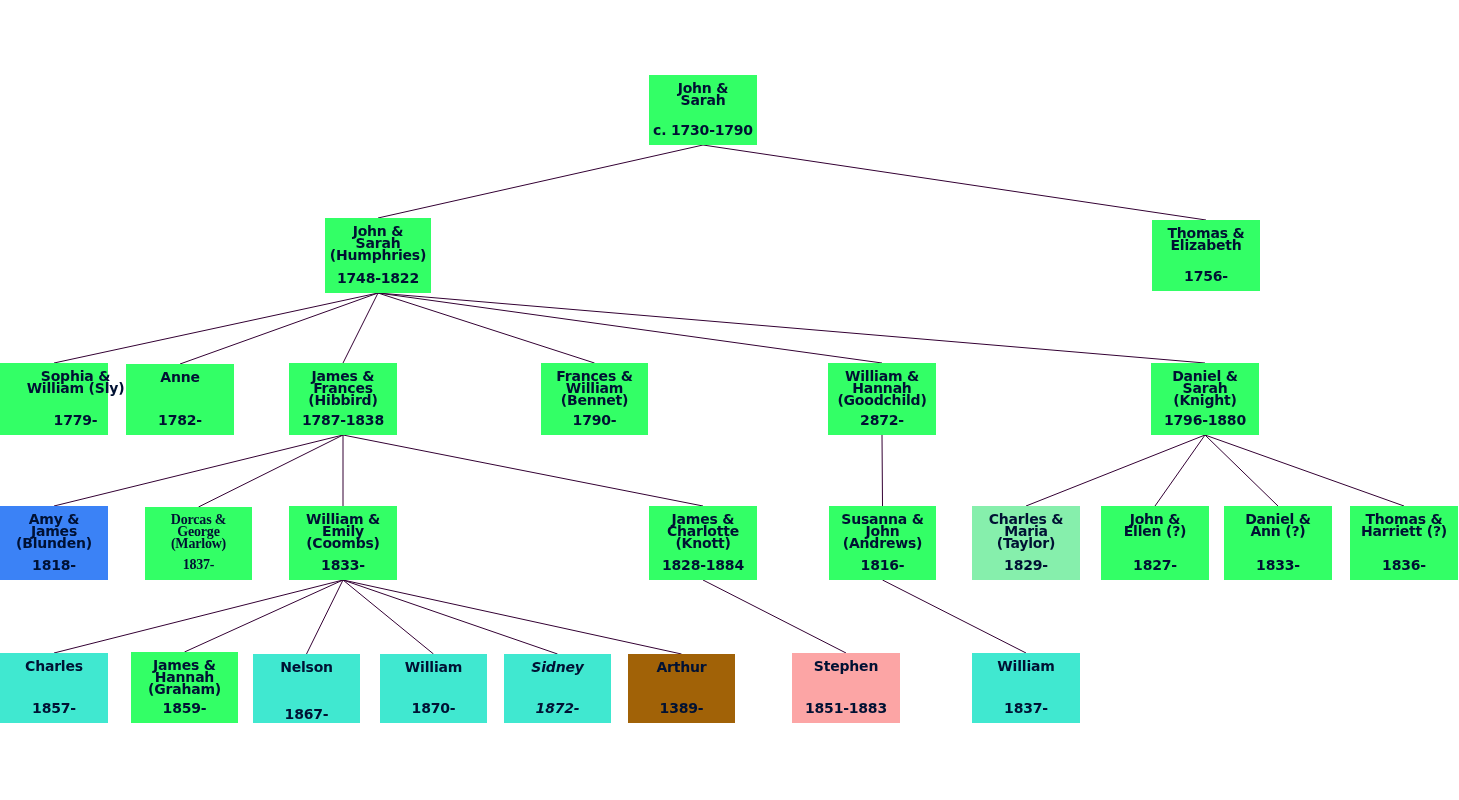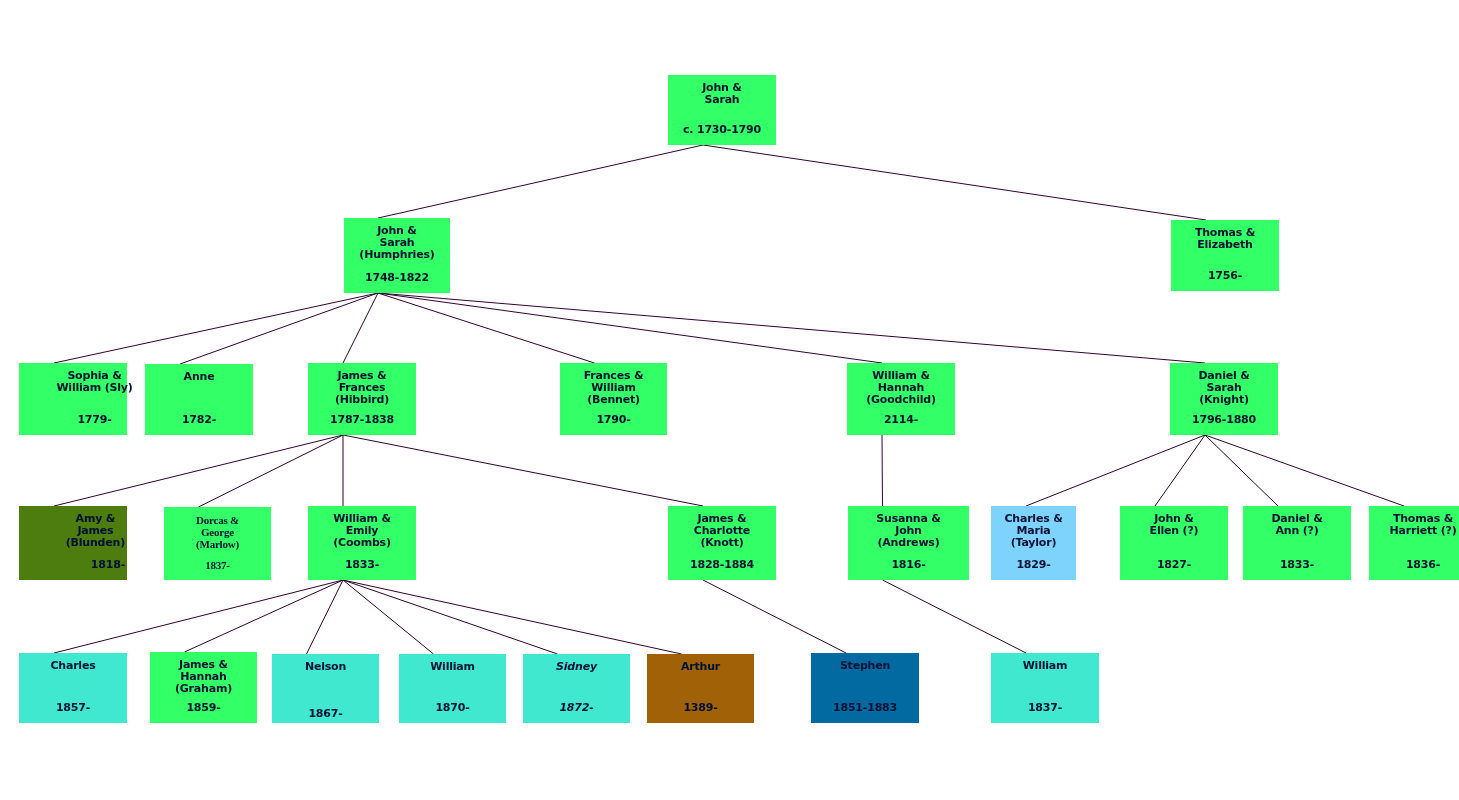--- a/index.html
+++ b/index.html
@@ -33,26 +33,25 @@
   .node {
     position: absolute;
     box-sizing: border-box;
     display: flex;
     flex-direction: column;
     justify-content: space-between;
     align-items: center;
     padding: 7px 2px 9px 2px;
     text-align: center;
     font-weight: bold;
-    font-size: 11px;
+    font-size: 14px;
     line-height: 12px;
     letter-spacing: -0.2px;
     color: #001133;
     cursor: pointer;
-    margin-left: 19px;
   }
   .node .node-name div {
     white-space: nowrap;
   }
   .node .node-dates {
     white-space: nowrap;
   }
 </style>
 </head>
 <body>
@@ -136,31 +135,31 @@
           <div>(Bennet)</div>
         </div>
         <div class="node-dates">1790-</div>
       </div>
       <div class="node" style="left: 828px; top: 363px; width: 108px; height: 72px; background: rgb(51, 255, 102); color: rgb(0, 17, 51);">
         <div class="node-name">
           <div>William &amp;</div>
           <div>Hannah</div>
           <div>(Goodchild)</div>
         </div>
-        <div class="node-dates">2114-</div>
+        <div class="node-dates">2872-</div>
       </div>
       <div class="node" style="left: 1151px; top: 363px; width: 108px; height: 72px; background: rgb(51, 255, 102); color: rgb(0, 17, 51);">
         <div class="node-name">
           <div>Daniel &amp;</div>
           <div>Sarah</div>
           <div>(Knight)</div>
         </div>
         <div class="node-dates">1796-1880</div>
       </div>
-      <div class="node" style="left: 0px; top: 506px; width: 108px; height: 74px; background: #4d7c0f; color: rgb(0, 17, 51); align-items: flex-end;">
+      <div class="node" style="left: 0px; top: 506px; width: 108px; height: 74px; background: #3b82f6; color: rgb(0, 17, 51);">
         <div class="node-name">
           <div>Amy &amp;</div>
           <div>James</div>
           <div>(Blunden)</div>
         </div>
         <div class="node-dates">1818-</div>
       </div>
       <div class="node" style="left: 145px; top: 507px; width: 107px; height: 73px; background: rgb(51, 255, 102); color: rgb(0, 17, 51); font-family: Liberation Serif, serif;">
         <div class="node-name">
           <div>Dorcas &amp;</div>
@@ -178,29 +177,29 @@
         <div class="node-dates">1833-</div>
       </div>
       <div class="node" style="left: 649px; top: 506px; width: 108px; height: 74px; background: rgb(51, 255, 102); color: rgb(0, 17, 51);">
         <div class="node-name">
           <div>James &amp;</div>
           <div>Charlotte</div>
           <div>(Knott)</div>
         </div>
         <div class="node-dates">1828-1884</div>
       </div>
-      <div class="node" style="left: 829px; top: 506px; width: 121px; height: 74px; background: rgb(51, 255, 102); color: rgb(0, 17, 51);">
+      <div class="node" style="left: 829px; top: 506px; width: 107px; height: 74px; background: rgb(51, 255, 102); color: rgb(0, 17, 51);">
         <div class="node-name">
           <div>Susanna &amp;</div>
           <div>John</div>
           <div>(Andrews)</div>
         </div>
         <div class="node-dates">1816-</div>
       </div>
-      <div class="node" style="left: 972px; top: 506px; width: 85px; height: 74px; background: #7dd3fc; color: rgb(0, 17, 51);">
+      <div class="node" style="left: 972px; top: 506px; width: 108px; height: 74px; background: #86efac; color: rgb(0, 17, 51);">
         <div class="node-name">
           <div>Charles &amp;</div>
           <div>Maria</div>
           <div>(Taylor)</div>
         </div>
         <div class="node-dates">1829-</div>
       </div>
       <div class="node" style="left: 1101px; top: 506px; width: 108px; height: 74px; background: rgb(51, 255, 102); color: rgb(0, 17, 51);">
         <div class="node-name">
           <div>John &amp;</div>
@@ -253,21 +252,21 @@
           <div>Sidney</div>
         </div>
         <div class="node-dates">1872-</div>
       </div>
       <div class="node" style="left: 628px; top: 654px; width: 107px; height: 69px; background: #a16207; color: rgb(0, 17, 51);">
         <div class="node-name">
           <div>Arthur</div>
         </div>
         <div class="node-dates">1389-</div>
       </div>
-      <div class="node" style="left: 792px; top: 653px; width: 108px; height: 70px; background: #0369a1; color: rgb(0, 17, 51);">
+      <div class="node" style="left: 792px; top: 653px; width: 108px; height: 70px; background: #fca5a5; color: rgb(0, 17, 51);">
         <div class="node-name">
           <div>Stephen</div>
         </div>
         <div class="node-dates">1851-1883</div>
       </div>
       <div class="node" style="left: 972px; top: 653px; width: 108px; height: 70px; background: rgb(64, 232, 208); color: rgb(0, 17, 51);">
         <div class="node-name">
           <div>William</div>
         </div>
         <div class="node-dates">1837-</div>

